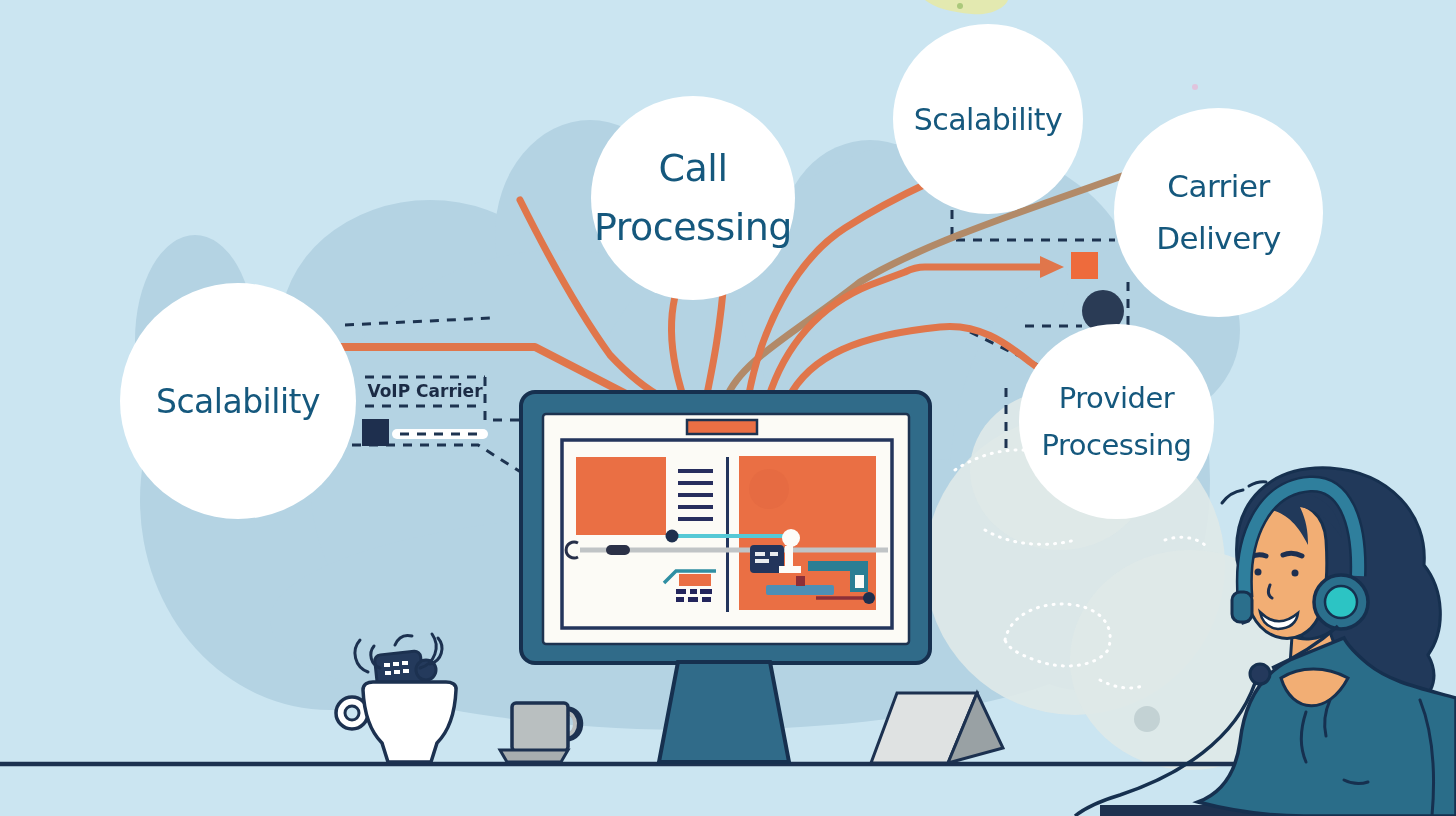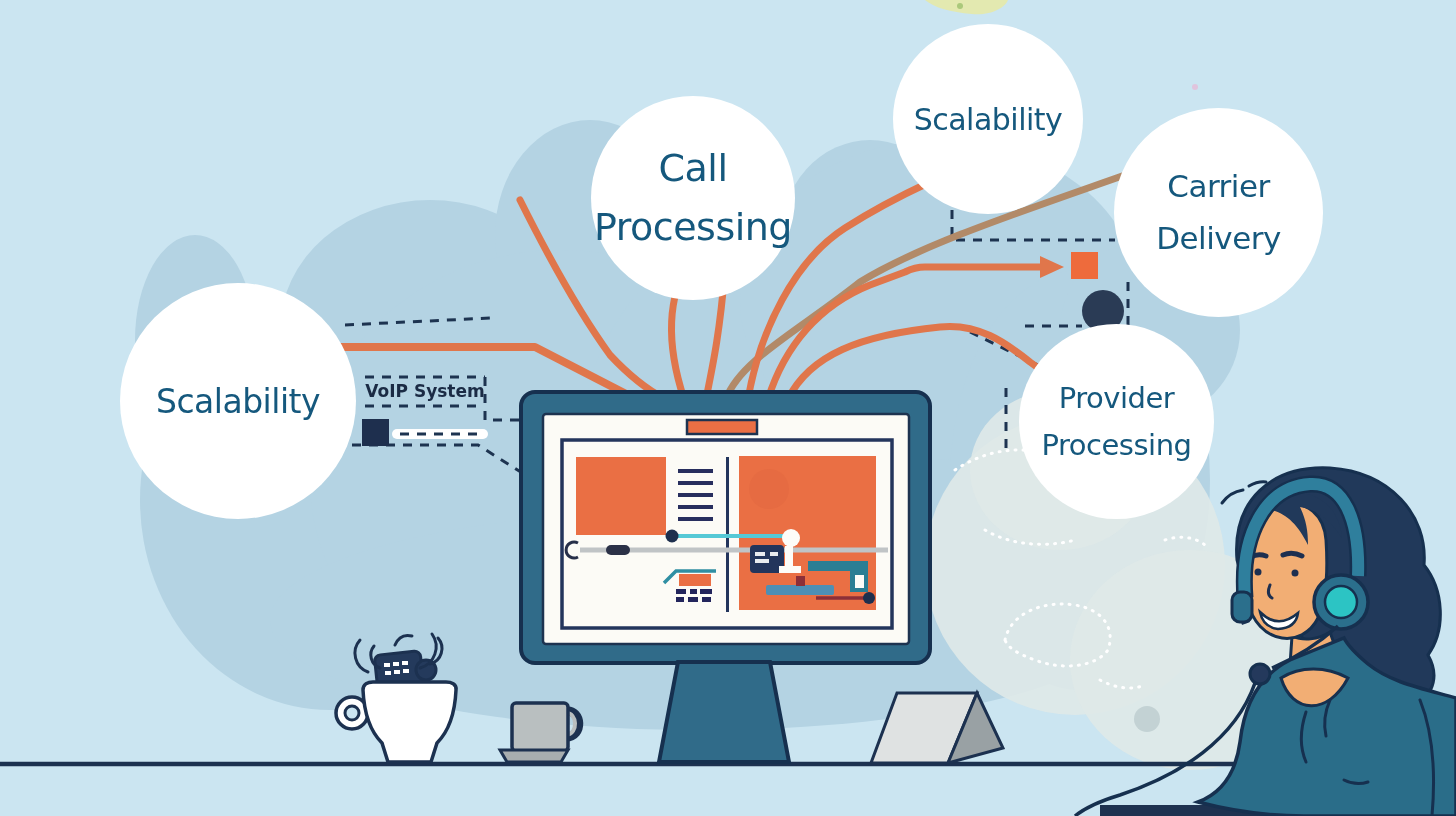--- a/index.html
+++ b/index.html
@@ -241,15 +241,15 @@
 </div>
 <div class="bubble b-carrier-delivery">
   <span>Carrier</span>
   <span>Delivery</span>
 </div>
 <div class="bubble b-provider-processing">
   <span>Provider</span>
   <span>Processing</span>
 </div>
 
-<div class="voip-label">VoIP System</div>
+<div class="voip-label">VoIP Carrier</div>
 
 </div>
 
 </body></html>

